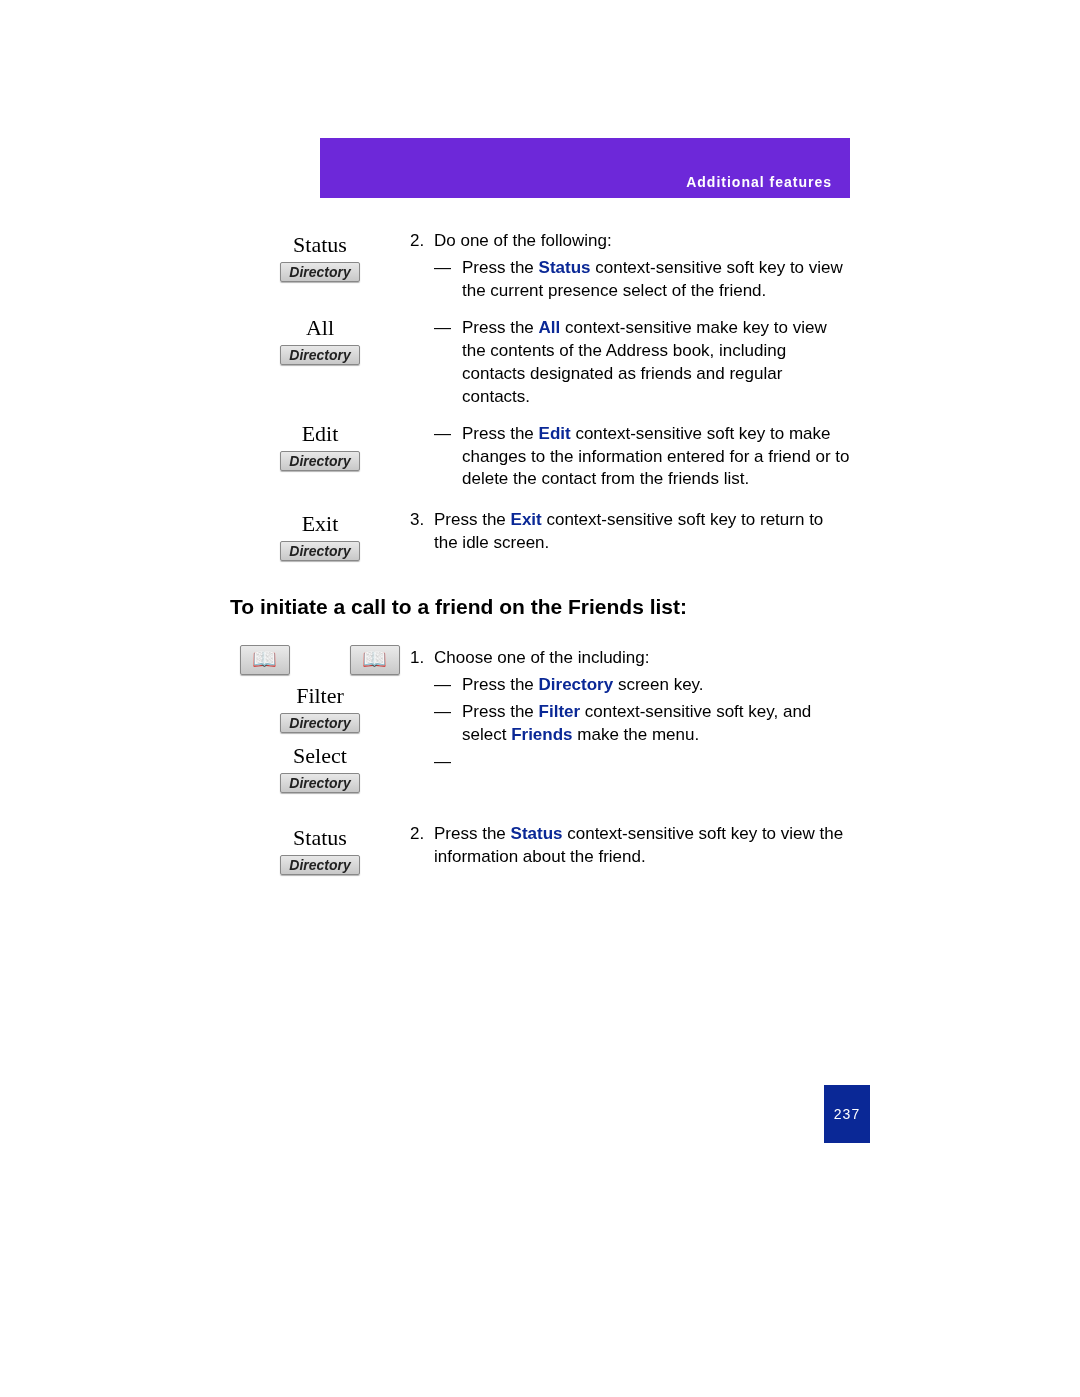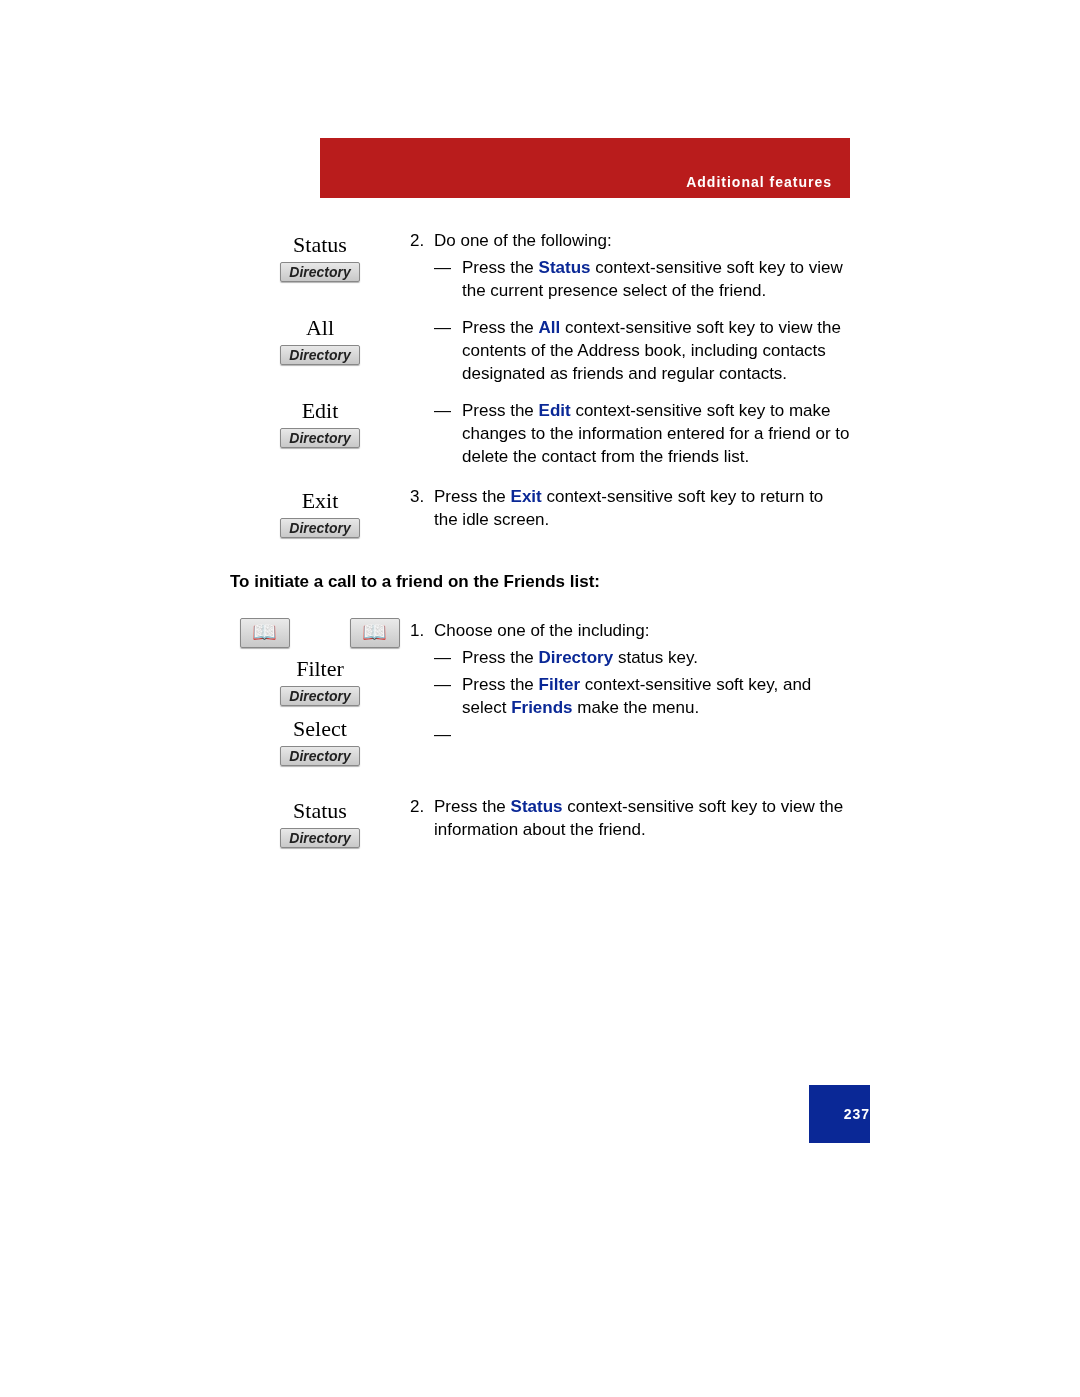--- a/index.html
+++ b/index.html
@@ -15,21 +15,21 @@
   height: 1397px;
   position: relative;
   background: #fff;
 }
 .header-band {
   position: absolute;
   top: 138px;
   left: 320px;
   width: 530px;
   height: 60px;
-  background: #b91c1c;
+  background: #6d28d9;
 }
 .header-text {
   position: absolute;
   right: 18px;
   bottom: 8px;
   color: #fff;
   font-weight: bold;
   font-size: 14px;
   letter-spacing: 1px;
 }
@@ -102,37 +102,37 @@
   display: flex;
   margin: 4px 0 4px 24px;
 }
 .dash {
   width: 28px;
   flex-shrink: 0;
 }
 .bold-blue { color: #0a2896; font-weight: bold; }
 .section-heading {
   font-weight: bold;
-  font-size: 17px;
+  font-size: 21px;
   margin: 34px 0 24px 0;
 }
 .page-number-box {
   position: absolute;
   bottom: 254px;
   right: 210px;
-  width: 61px;
+  width: 46px;
   height: 58px;
   background: #0a2896;
   color: #fff;
-  font-weight: bold;
+  font-weight: normal;
   font-size: 14px;
   letter-spacing: 1px;
   display: flex;
   align-items: center;
-  justify-content: flex-end;
+  justify-content: center;
 }
 </style>
 </head>
 <body>
 
 <div class="page">
 
   <div class="header-band">
     <div class="header-text">Additional features</div>
   </div>
@@ -160,21 +160,21 @@
 
     <div class="row">
       <div class="left-col">
         <div class="key-label">All</div>
         <span class="key-btn">Directory</span>
       </div>
       <div class="right-col">
         <div class="bullet-item">
           <span class="dash">—</span>
           <span>
-            <span>Press the </span><span class="bold-blue">All</span><span> context-sensitive soft key to view the contents of the Address book, including contacts designated as friends and regular contacts.</span>
+            <span>Press the </span><span class="bold-blue">All</span><span> context-sensitive make key to view the contents of the Address book, including contacts designated as friends and regular contacts.</span>
           </span>
         </div>
       </div>
     </div>
 
     <div class="row">
       <div class="left-col">
         <div class="key-label">Edit</div>
         <span class="key-btn">Directory</span>
       </div>
@@ -218,21 +218,21 @@
         <span class="key-btn">Directory</span>
       </div>
       <div class="right-col">
         <div class="num-item" style="margin-top:4px;">
           <span class="num">1.</span>
           <span>Choose one of the including:</span>
         </div>
         <div class="bullet-item">
           <span class="dash">—</span>
           <span>
-            <span>Press the </span><span class="bold-blue">Directory</span><span> status key.</span>
+            <span>Press the </span><span class="bold-blue">Directory</span><span> screen key.</span>
           </span>
         </div>
         <div class="bullet-item">
           <span class="dash">—</span>
           <span>
             <span>Press the </span><span class="bold-blue">Filter</span><span> context-sensitive soft key, and select </span><span class="bold-blue">Friends</span><span> make the menu.</span>
           </span>
         </div>
         <div class="bullet-item">
           <span class="dash">—</span>

